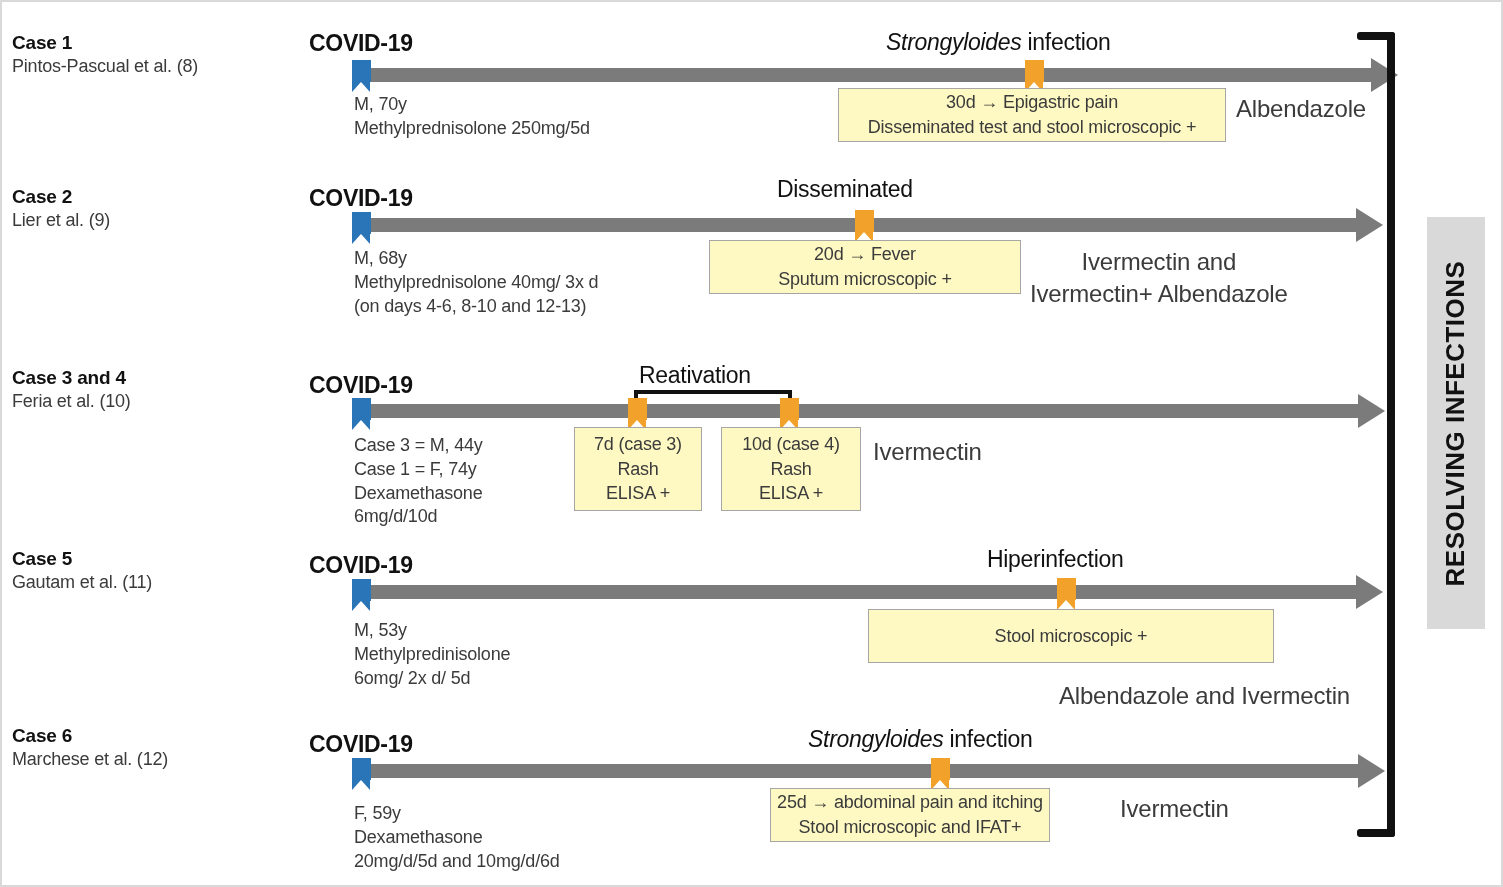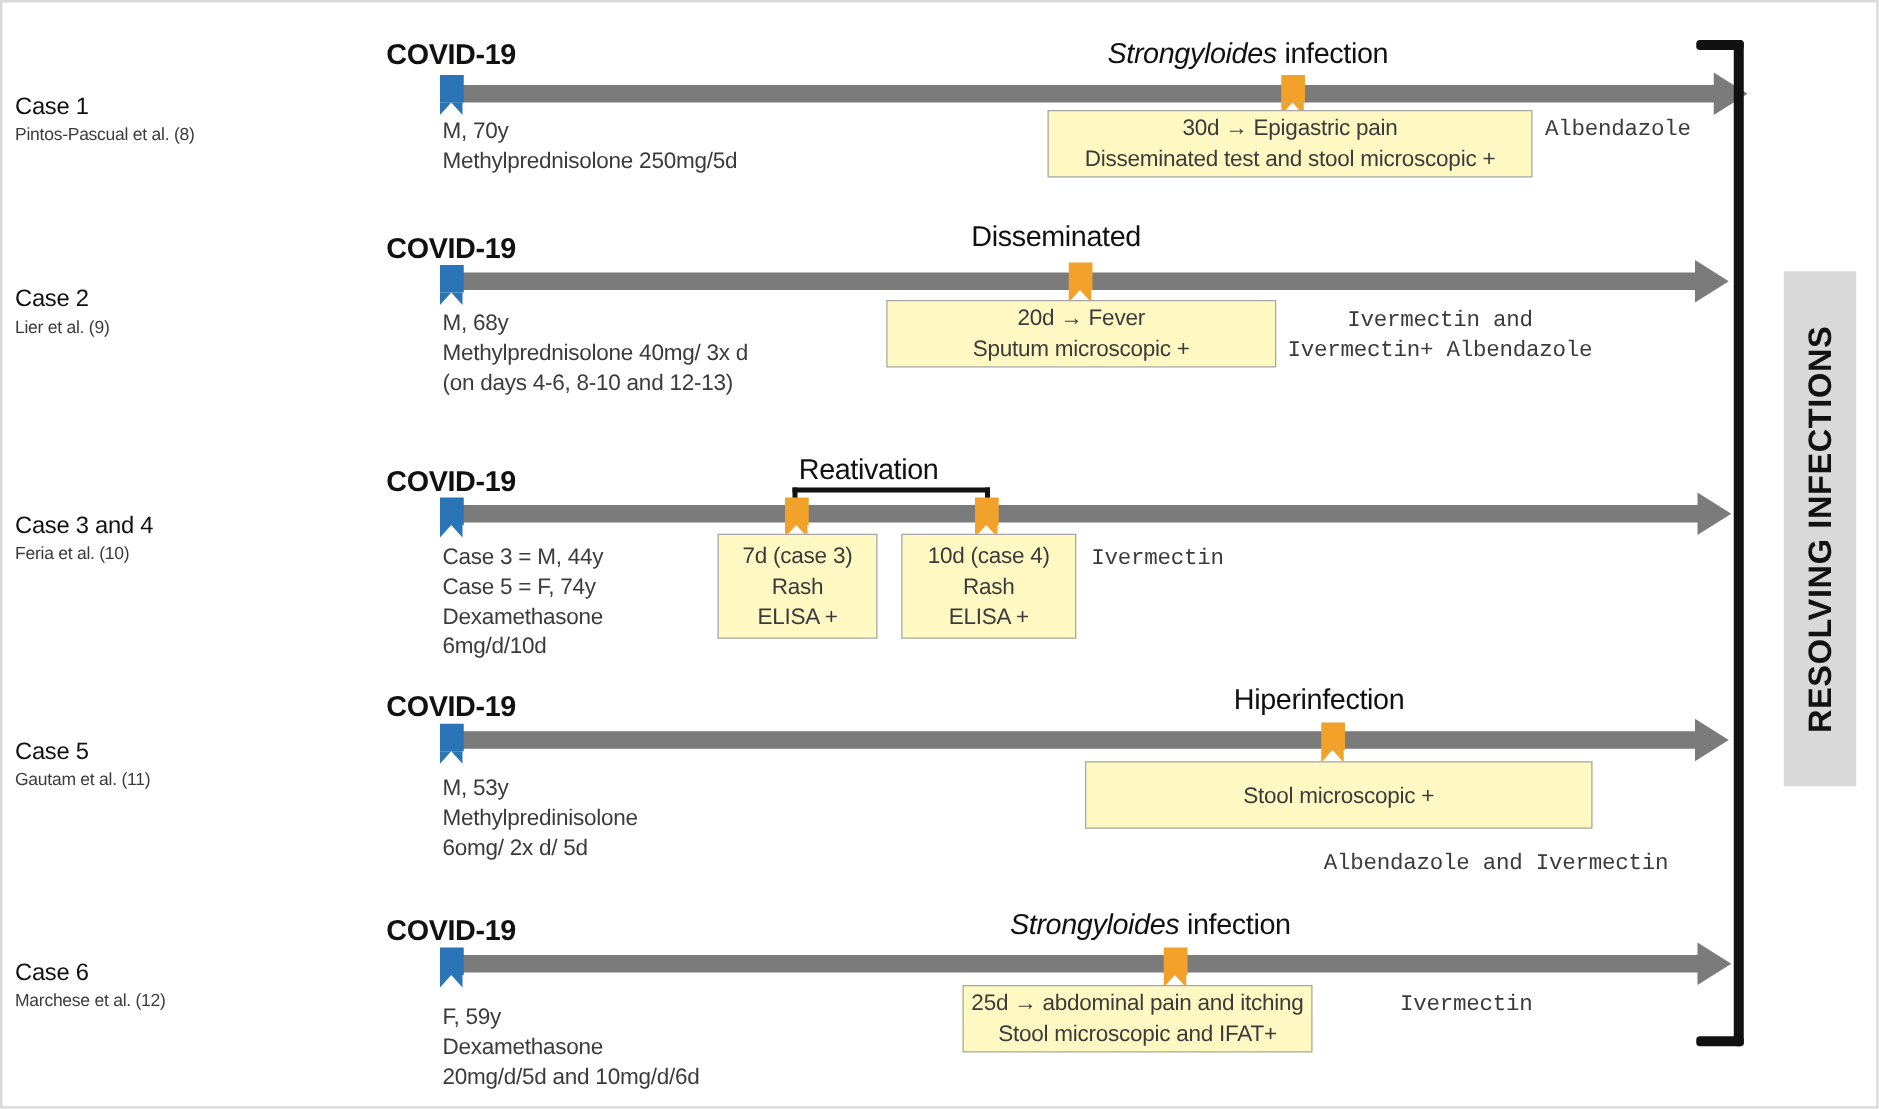--- a/index.html
+++ b/index.html
@@ -9,22 +9,22 @@
     position:relative;
     width:1503px;height:887px;
     background:#ffffff;
     border:2px solid #d9d9d9;
     box-sizing:border-box;
     overflow:hidden;
   }
 
   
   .case-label{position:absolute;left:10px;color:#231f20;}
-  .case-label .case-title{font-size:19px;font-weight:normal;color:#111111;letter-spacing:-0.2px;margin-top:43px;}
-  .case-label .case-ref{font-size:14px;font-weight:normal;color:#3b3b3b;margin-top:2px;letter-spacing:-0.2px;}
+  .case-label .case-title{font-size:19px;font-weight:bold;color:#111111;letter-spacing:-0.2px;}
+  .case-label .case-ref{font-size:18px;font-weight:normal;color:#3b3b3b;margin-top:2px;letter-spacing:-0.2px;}
 
   
   .row{position:absolute;left:0;top:0;width:1503px;}
 
   
   .timeline{position:absolute;height:14px;background:#7b7b7b;}
   .timeline .arrowhead{
     position:absolute;right:-26px;top:-10px;
     width:0;height:0;
     border-top:17px solid transparent;
@@ -63,21 +63,21 @@
     text-align:center;
     line-height:1.38;
     letter-spacing:-0.2px;
     box-sizing:border-box;
     display:flex;flex-direction:column;justify-content:center;align-items:center;
     padding:2px 0;
   }
   .event-box div{white-space:nowrap;}
 
   
-  .treatment{position:absolute;font-size:18px;color:#3b3b3b;line-height:1.32;letter-spacing:-0.2px;white-space:nowrap;font-family:Liberation Mono, monospace;}
+  .treatment{position:absolute;font-size:24px;color:#3b3b3b;line-height:1.32;letter-spacing:-0.2px;white-space:nowrap;}
   .treatment.center{text-align:center;}
 
   
   .rea-bracket{position:absolute;}
   .rea-bracket .top{position:absolute;left:0;top:0;height:4px;background:#111111;}
   .rea-bracket .legl,.rea-bracket .legr{position:absolute;top:0;width:4px;background:#111111;}
 
   
   #big-bracket{position:absolute;}
   #big-bracket .vert{position:absolute;right:0;top:0;width:8px;background:#111111;border-radius:3px;}
@@ -197,21 +197,21 @@
       <div class="arrowhead"></div>
     </div>
 
     <div class="pin" style="left:350px;top:396px;">
       <div class="body"></div>
         <div class="tip"></div>
     </div>
 
     <div class="details" style="left:352px;top:432px;">
       <div>Case 3 = M, 44y</div>
-      <div>Case 5 = F, 74y</div>
+      <div>Case 1 = F, 74y</div>
       <div>Dexamethasone</div>
       <div>6mg/d/10d</div>
     </div>
 
     <div class="event-title" style="left:637px;top:360px;">
       <span class="ital"></span><span>Reativation</span>
     </div>
 
     <div class="rea-bracket" style="left:632px;top:388px;width:158px;height:18px;">
       <div class="top" style="width:158px;"></div>

